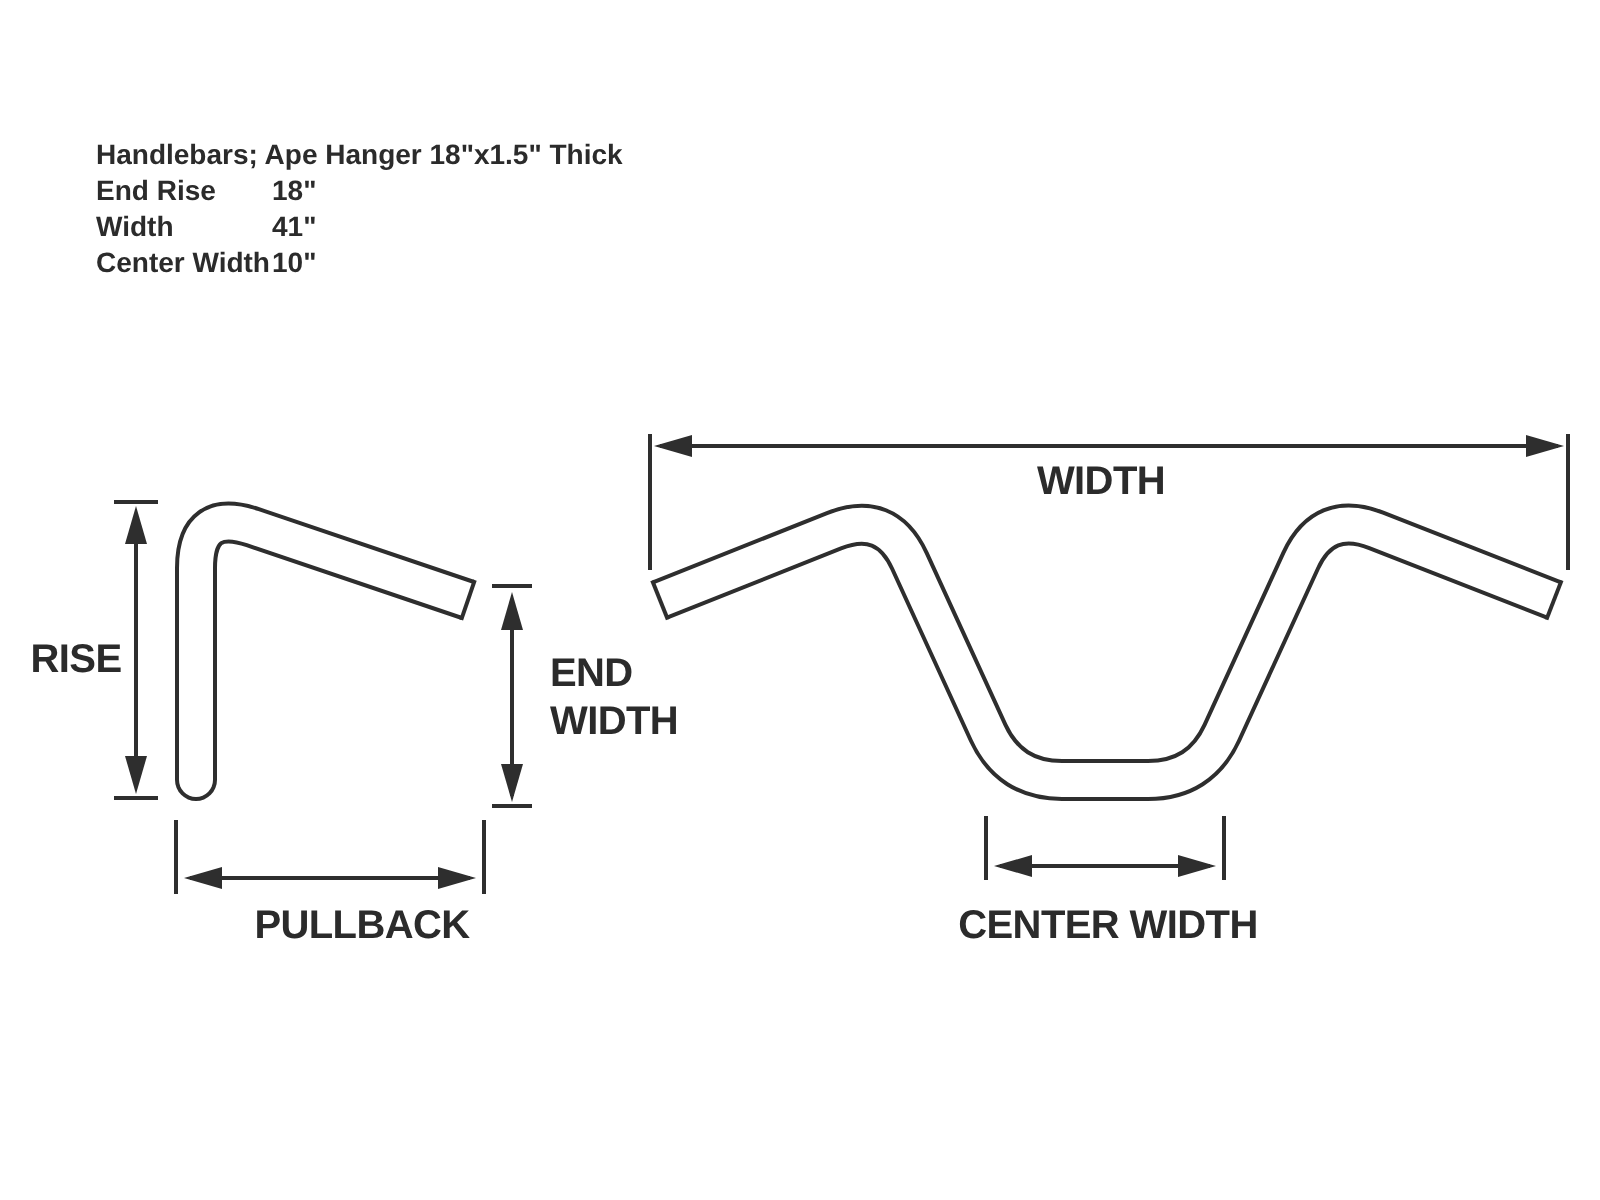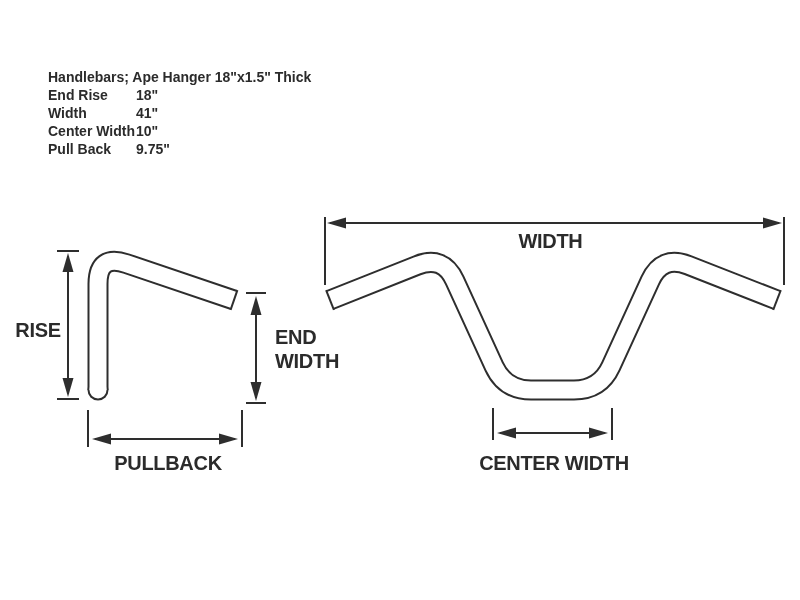--- a/index.html
+++ b/index.html
@@ -116,30 +116,26 @@
       <span>18"</span>
     </div>
     <div class="spec-row">
       <span>Width</span>
       <span>41"</span>
     </div>
     <div class="spec-row">
       <span>Center Width</span>
       <span>10"</span>
     </div>
-    <div class="spec-row">
-      <span>Pull Back</span>
-      <span>9.75"</span>
-    </div>
   </div>
 
   <div class="dim-label" style="left:12px; top:319px; width:52px;">RISE</div>
 
   <div class="dim-label two-line" style="left:275px; top:325px; width:60px;">END
 WIDTH</div>
 
-  <div class="dim-label" style="left:108px; top:452px; width:120px;">PULLBACK</div>
+  <div class="dim-label" style="left:121px; top:452px; width:120px;">PULLBACK</div>
 
   <div class="dim-label" style="left:488px; top:230px; width:125px;">WIDTH</div>
 
   <div class="dim-label" style="left:474px; top:452px; width:160px;">CENTER WIDTH</div>
 
 </div>
 
 </body></html>

